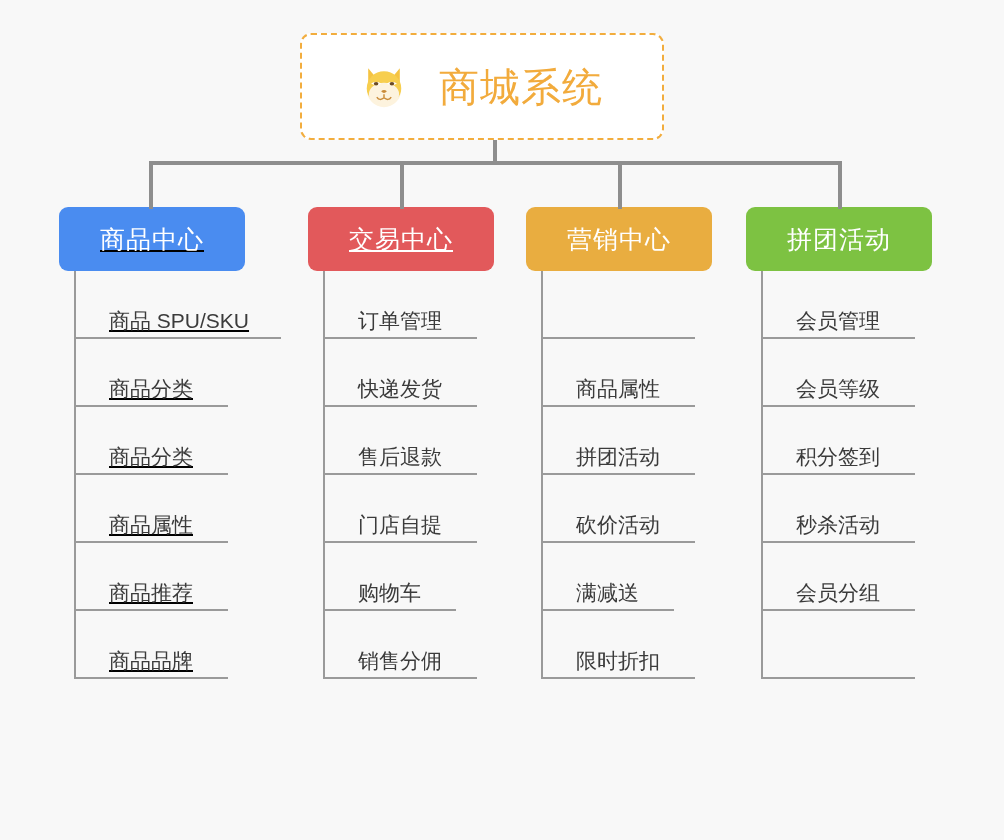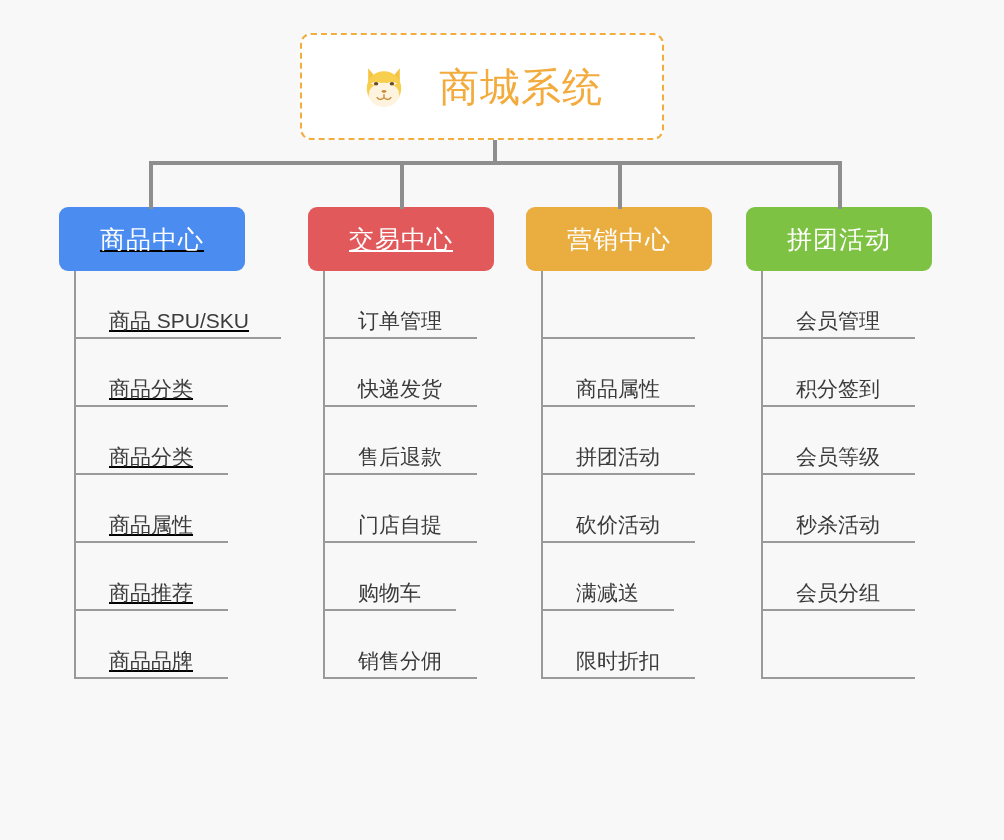--- a/index.html
+++ b/index.html
@@ -236,25 +236,25 @@
         </div>
       </div>
       <div class="column" style="left: 746px;">
         <div class="col-header" style="background: rgb(125, 194, 66);">拼团活动</div>
         <div class="leaf-list">
           <div class="leaf-item">
             <span class="leaf-label">会员管理</span>
             <div class="leaf-underline" style="width: 152px;"></div>
           </div>
           <div class="leaf-item">
+            <span class="leaf-label">会员等级</span>
+            <div class="leaf-underline" style="width: 152px;"></div>
+          </div>
+          <div class="leaf-item">
             <span class="leaf-label">积分签到</span>
-            <div class="leaf-underline" style="width: 152px;"></div>
-          </div>
-          <div class="leaf-item">
-            <span class="leaf-label">会员等级</span>
             <div class="leaf-underline" style="width: 152px;"></div>
           </div>
           <div class="leaf-item">
             <span class="leaf-label">秒杀活动</span>
             <div class="leaf-underline" style="width: 152px;"></div>
           </div>
           <div class="leaf-item">
             <span class="leaf-label">会员分组</span>
             <div class="leaf-underline" style="width: 152px;"></div>
           </div>

